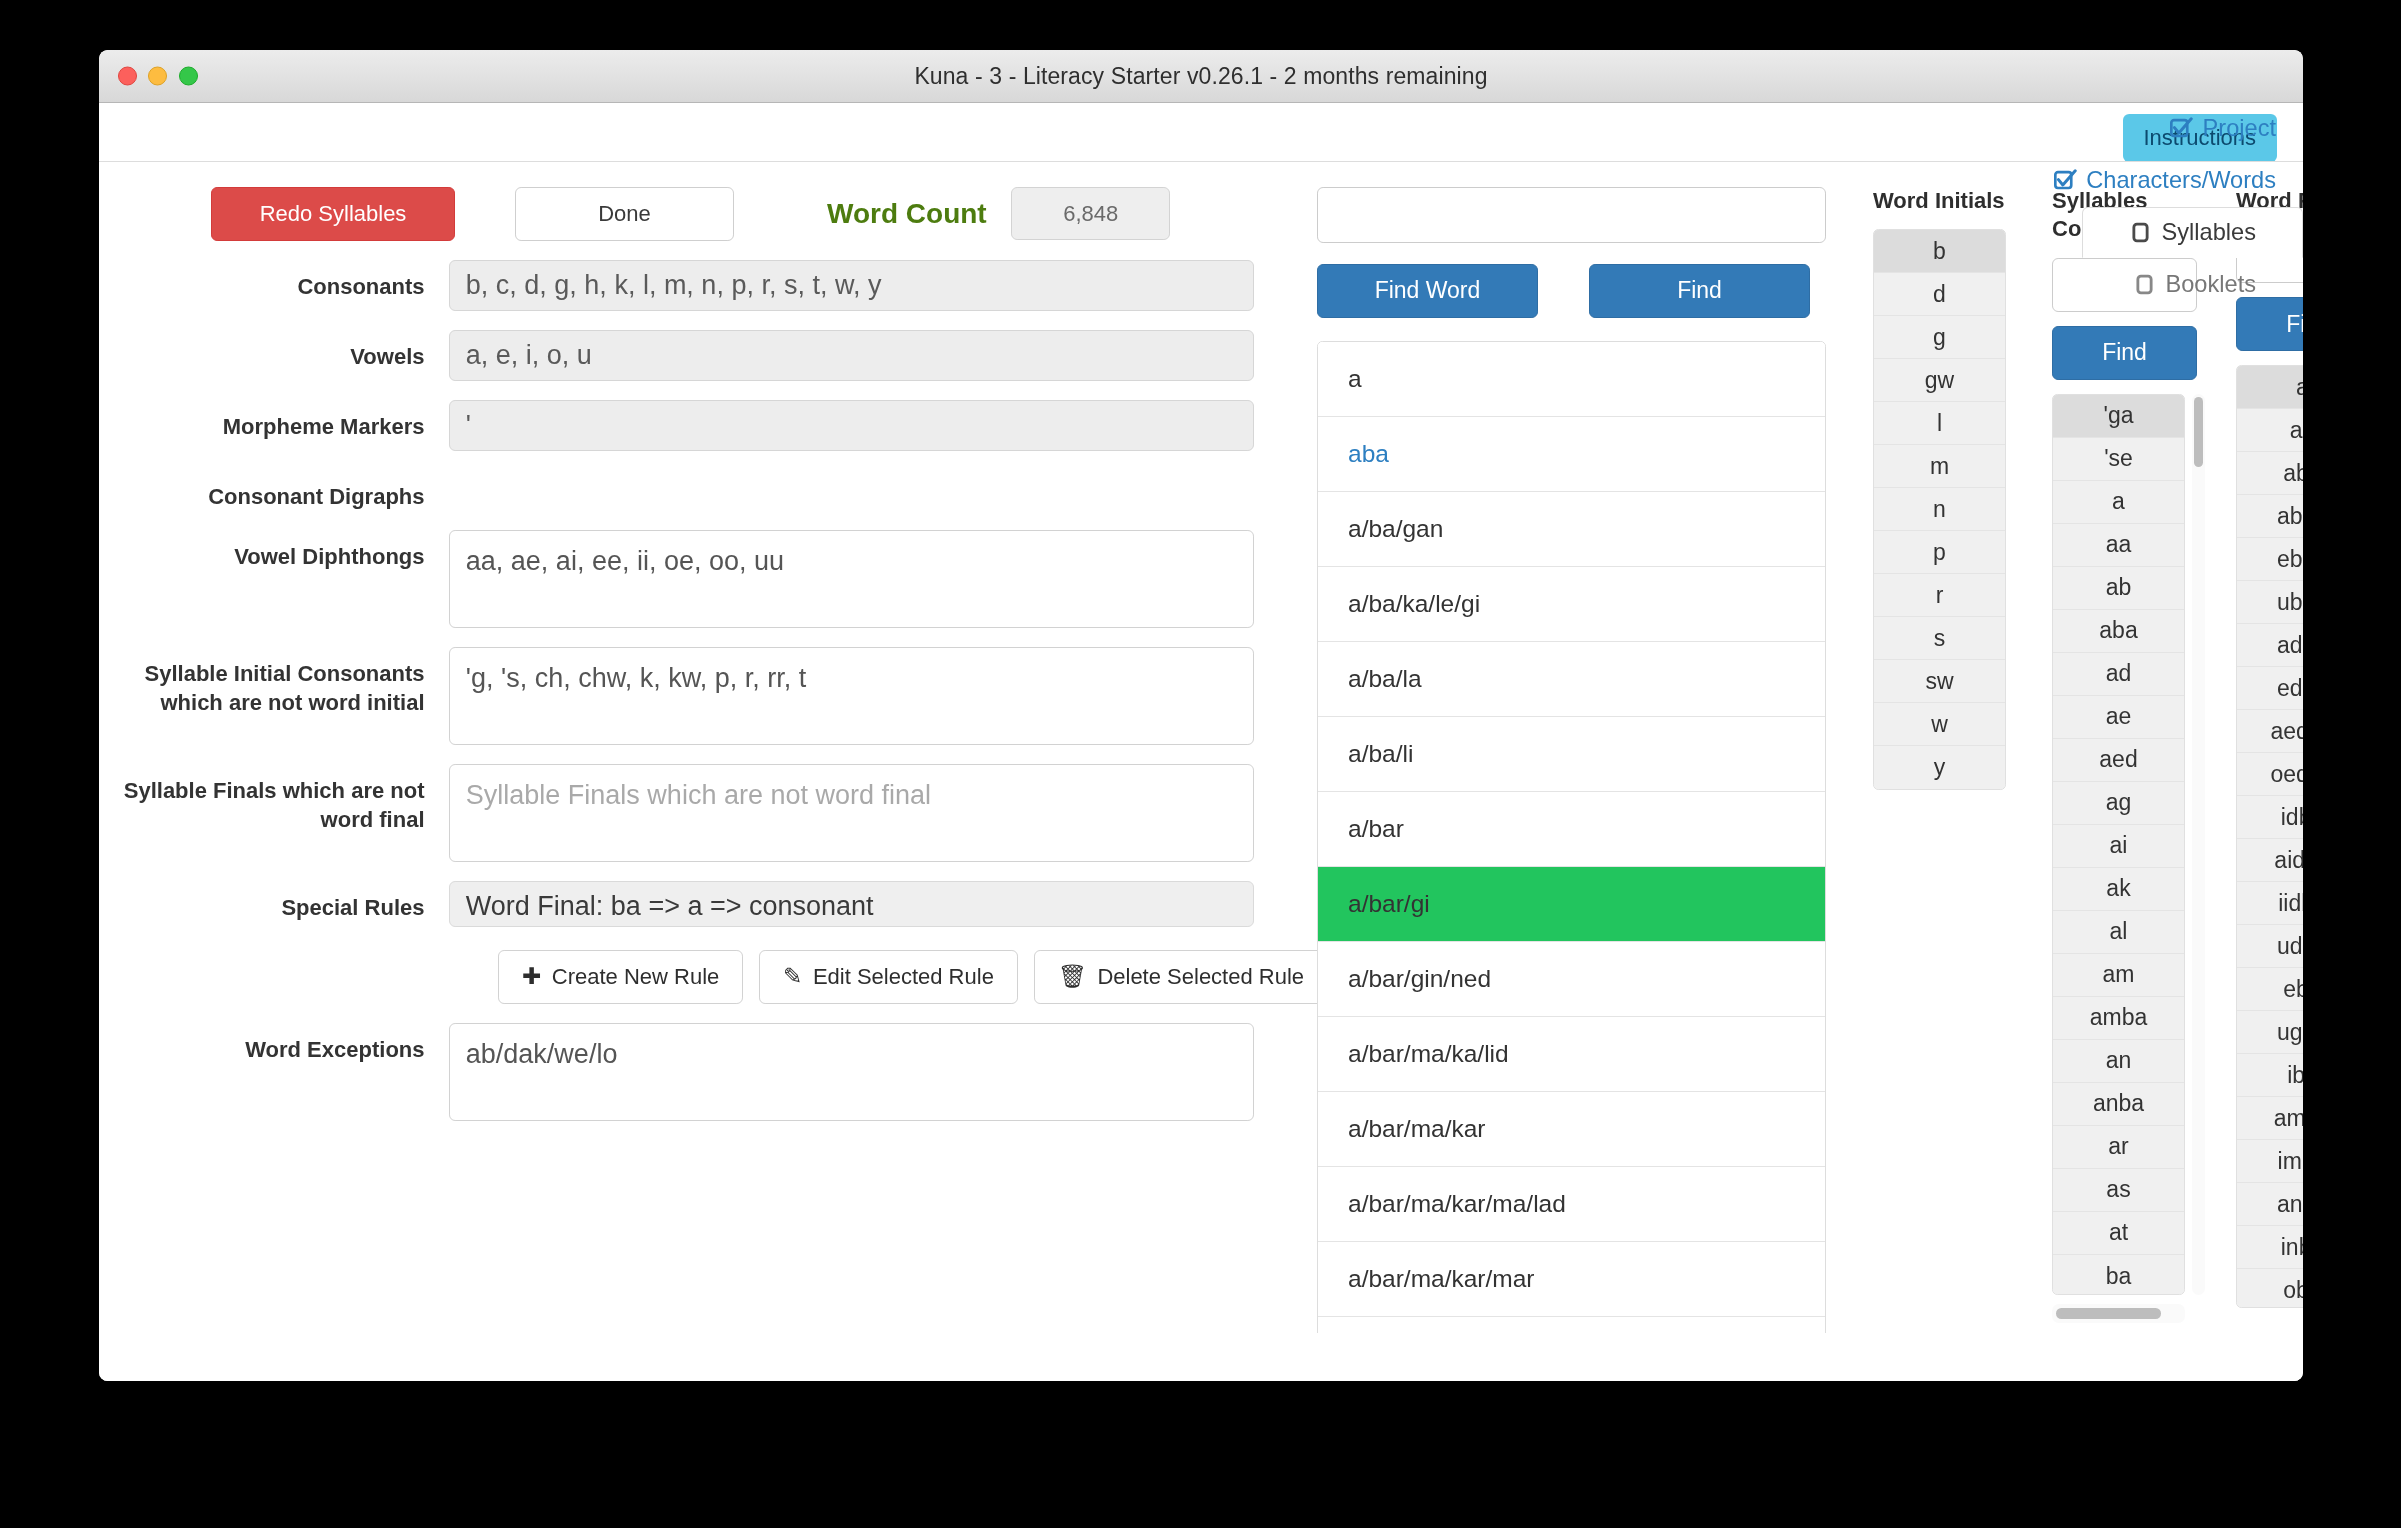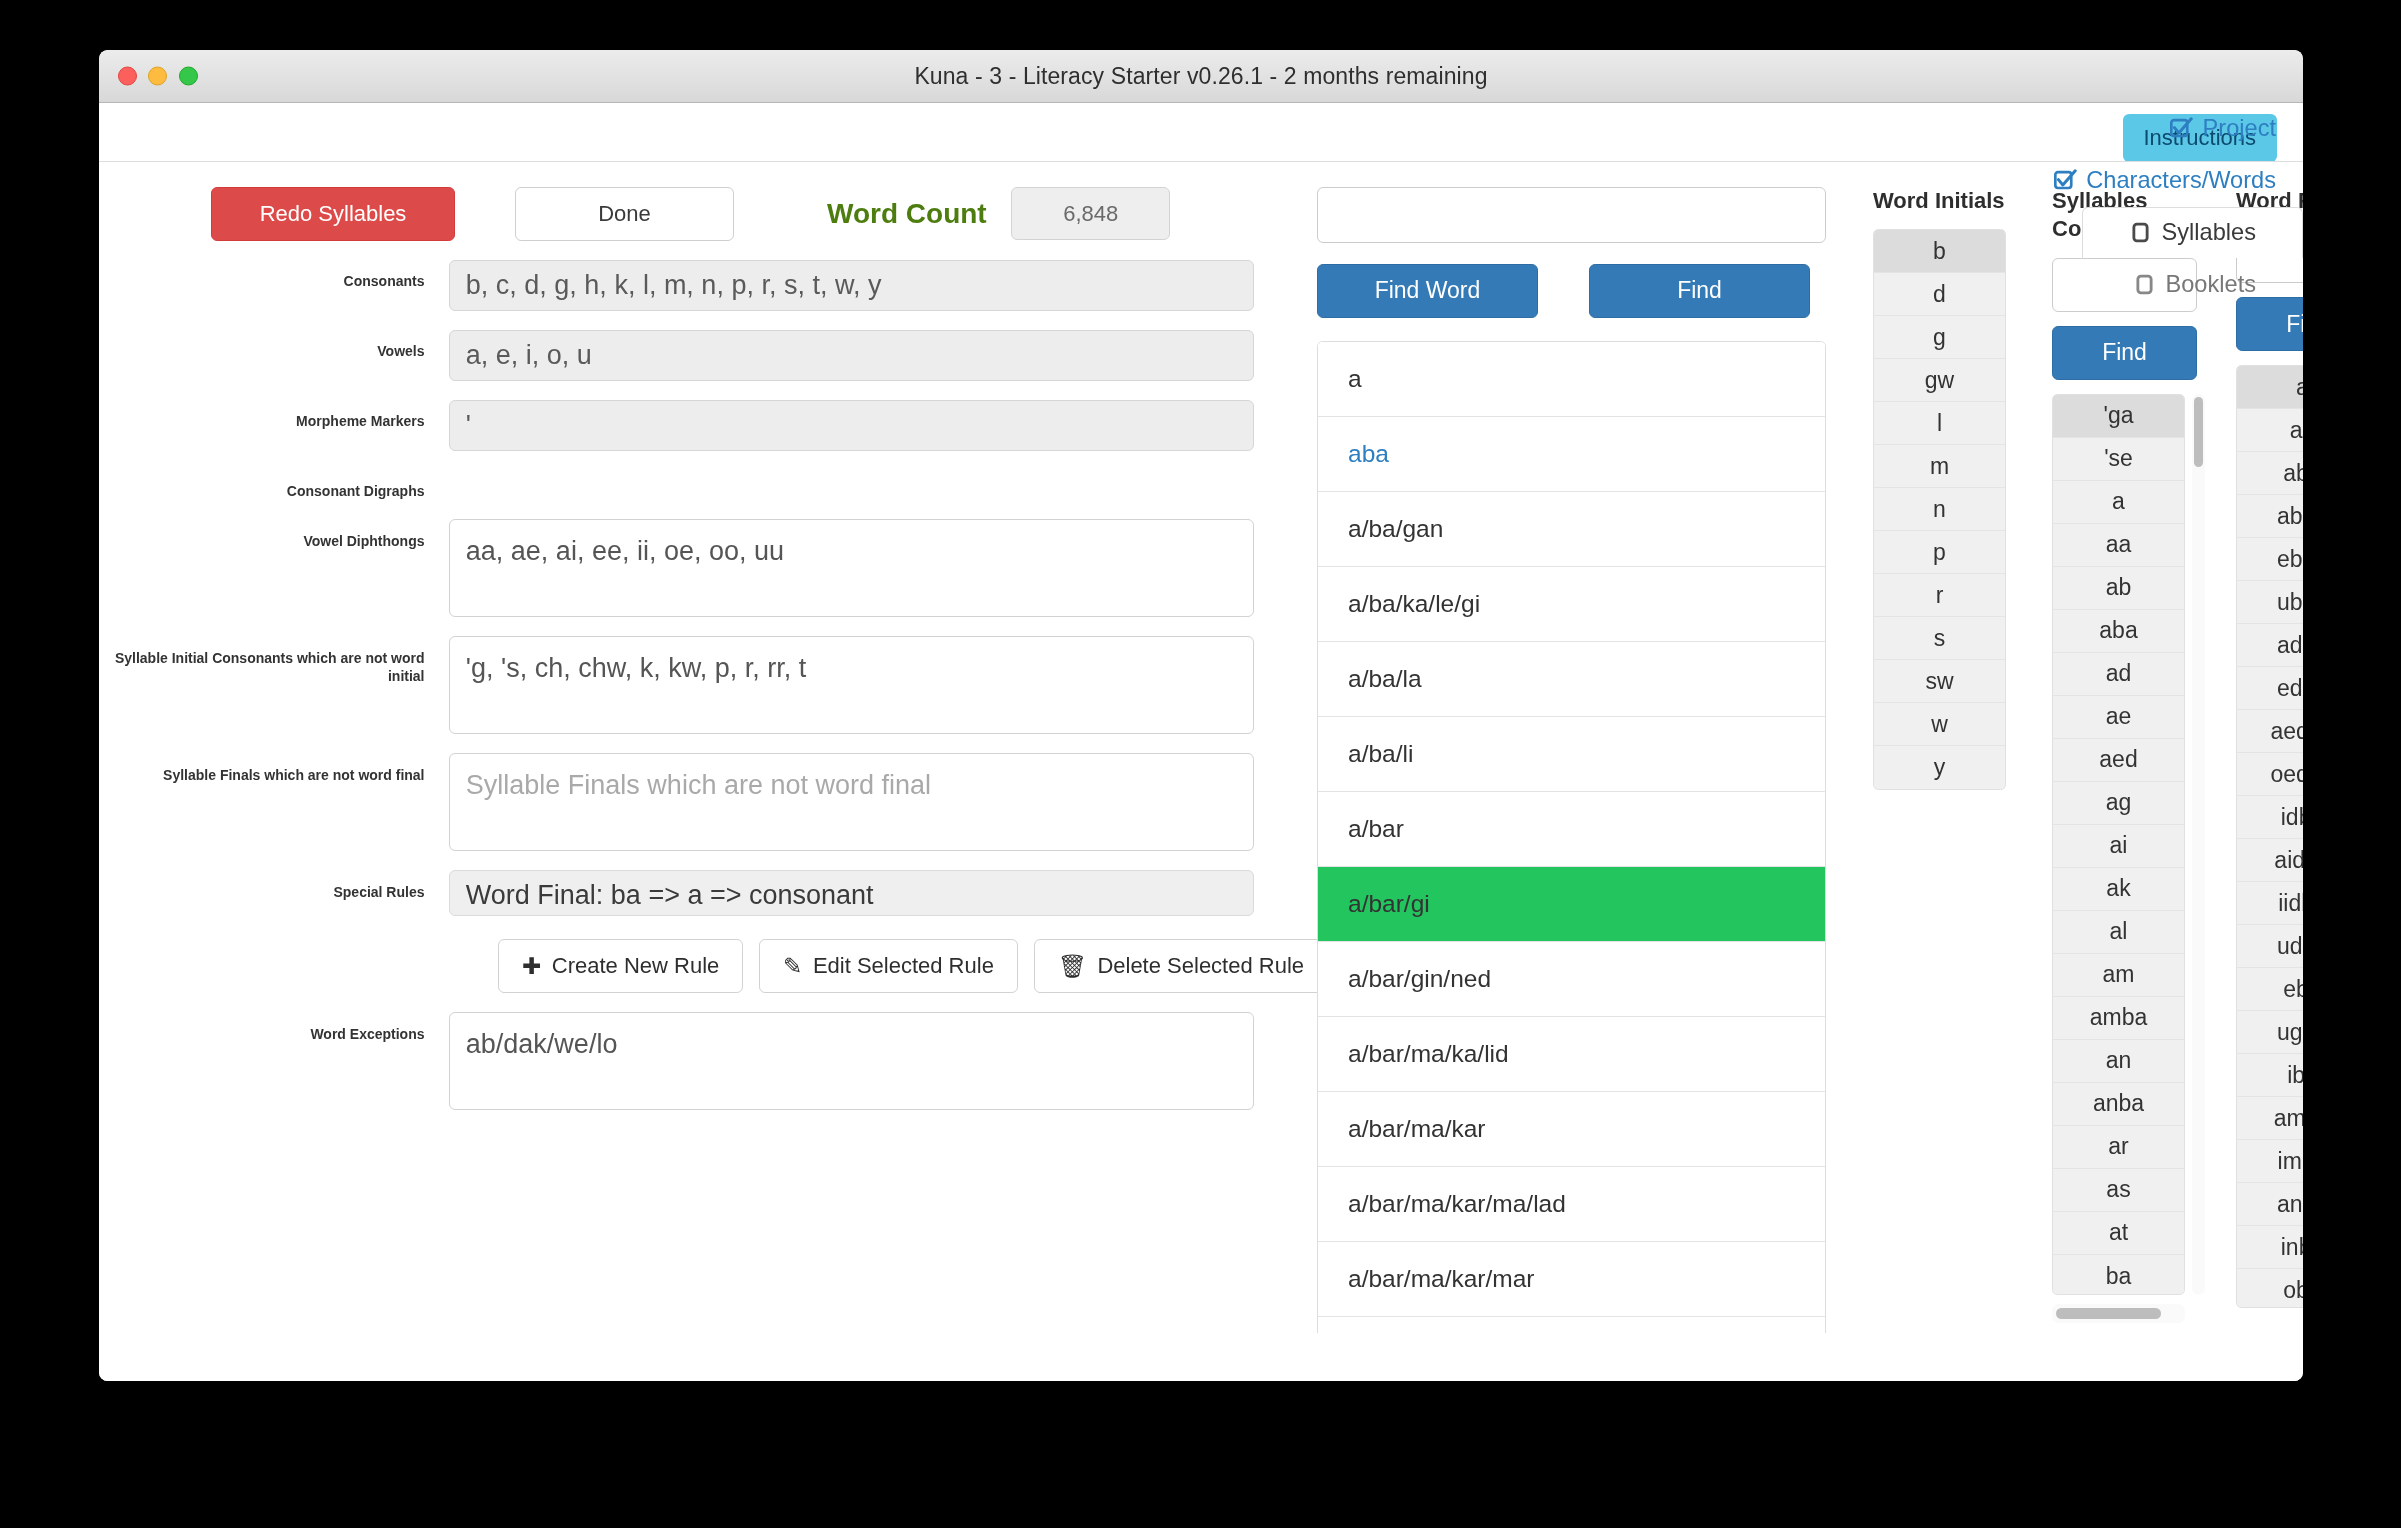--- a/index.html
+++ b/index.html
@@ -170,21 +170,21 @@
     display: flex;
     align-items: flex-start;
     margin-top: 19px;
     padding-left: 0;
   }
   .form-label {
     width: 350px;
     text-align: right;
     padding-right: 24.5px;
     padding-top: 12.3px;
-    font-size: 14px;
+    font-size: 22px;
     font-weight: bold;
     color: #333;
     line-height: 1.32;
   }
   .form-control {
     width: 805px;
     border-radius: 6.1px;
     font-size: 27px;
     font-family: "Liberation Sans", sans-serif;
     color: #555;

